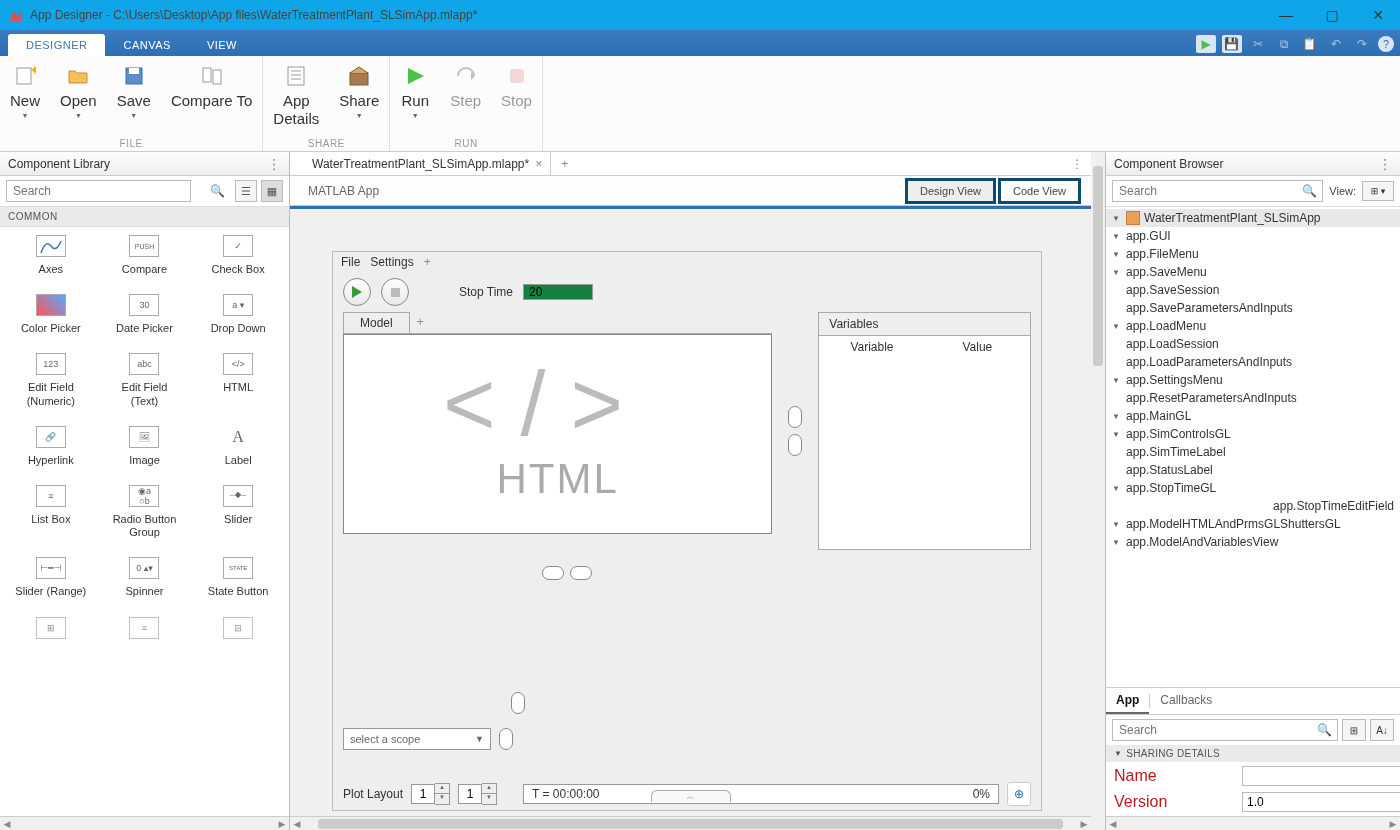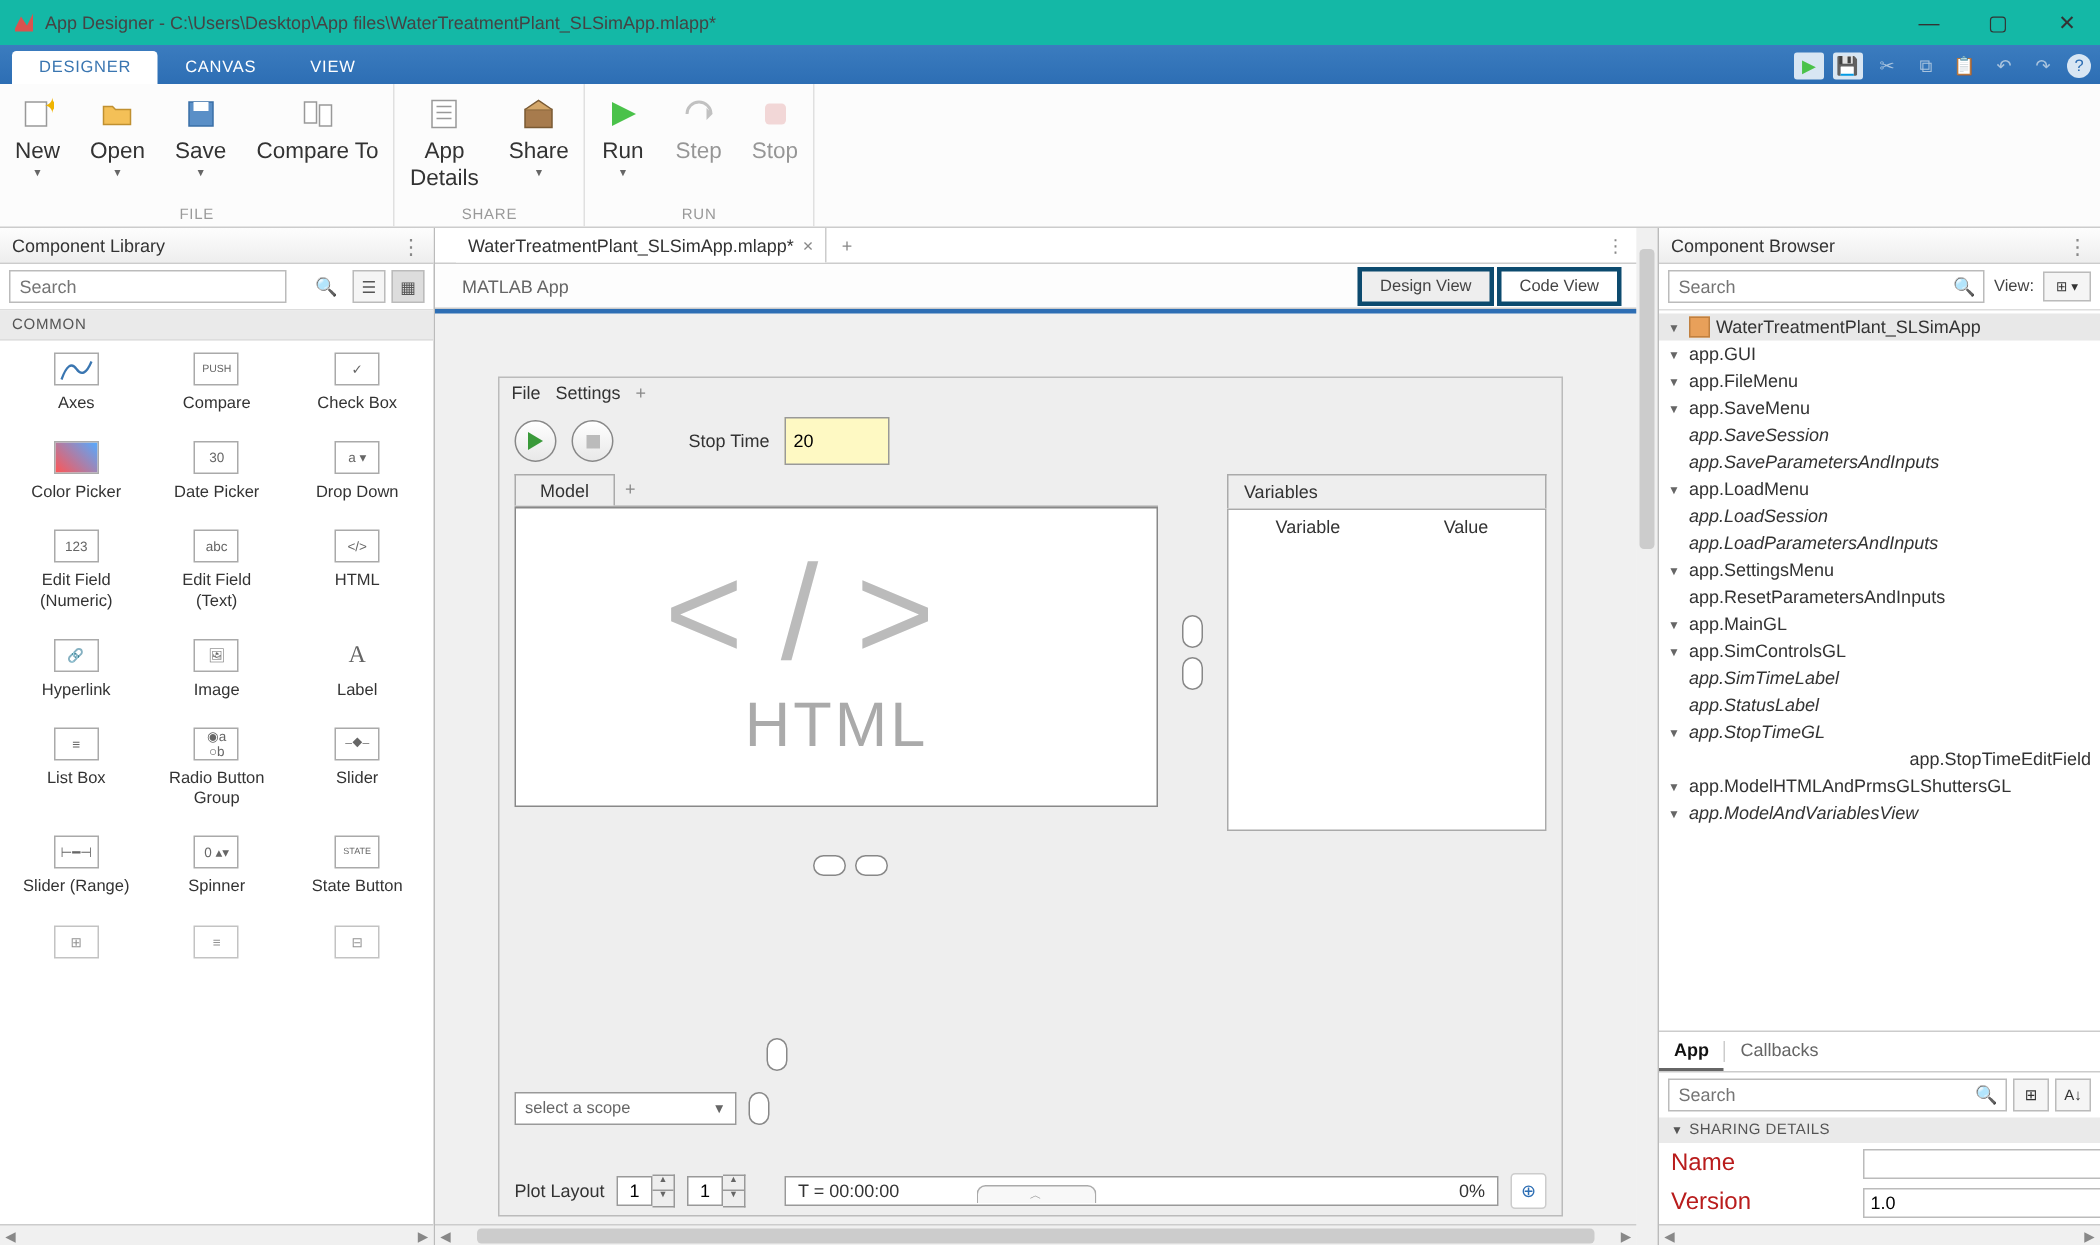--- a/index.html
+++ b/index.html
@@ -1,19 +1,19 @@
 <!DOCTYPE html>
 <html><head>
 <meta charset="utf-8">
 <style>
 * { box-sizing: border-box; margin: 0; padding: 0; font-family: "Segoe UI", Arial, sans-serif; }
 body { background: #fff; width: 1400px; height: 830px; overflow: hidden; font-size: 12px; color: #333; }
 
 
-.titlebar { height: 30px; background: #14b8a6; display: flex; align-items: center; padding: 0 8px; border-bottom: 1px solid transparent;}
+.titlebar { height: 30px; background: #0ea5e9; display: flex; align-items: center; padding: 0 8px; border-bottom: 1px solid transparent;}
 .titlebar .logo { width: 16px; height: 16px; margin-right: 6px; }
 .titlebar .title { flex: 1; font-size: 12px; color: #444; }
 .titlebar .winbtns { display: flex; gap: 18px; align-items: center; }
 .titlebar .winbtns span { width: 28px; text-align: center; font-size: 14px; color: #333; }
 
 
 .tabstrip { height: 26px; background: linear-gradient(#3b7cbf,#2d6eb4); display: flex; align-items: flex-end; }
 .tabstrip .tab { padding: 5px 18px; color: #fff; font-size: 11px; letter-spacing: .5px; }
 .tabstrip .tab.active { background: #fff; color: #3a76b1; border-top-left-radius: 3px; border-top-right-radius: 3px; }
 .tabstrip .right { margin-left: auto; display: flex; align-items: center; gap: 6px; padding-right: 6px; padding-bottom: 3px;}
@@ -66,21 +66,21 @@
 .canvasarea { flex:1; position:relative; background:#f0f0f0; overflow:auto;}
 .canvasarea::after{ content:""; position:absolute; left:0; right:0; top:0; height:3px; background:#2d6eb4;}
 .appwindow { position:absolute; left:42px; top:45px; width:710px; background:#eee; border:1px solid #bbb; }
 .appmenus { display:flex; gap:10px; padding:3px 8px; font-size:12px; color:#333;}
 .appmenus .plus{color:#888;}
 .simrow { display:flex; align-items:center; gap:10px; padding:6px 10px;}
 .rbtn{ width:28px; height:28px; border:1px solid #888; border-radius:50%; background:linear-gradient(#fff,#e8e8e8); display:flex; align-items:center; justify-content:center;}
 .rbtn .tri{ width:0;height:0;border-left:10px solid #3a9a3a;border-top:6px solid transparent;border-bottom:6px solid transparent;}
 .rbtn.stop .sq{width:9px;height:9px;background:#bbb;}
 .stlabel{font-size:12px;}
-.stinput{ width:70px; height:32px; border:1px solid #999; background:#fef9c3; padding:0 5px; font-size:12px;}
+.stinput{ width:70px; height:16px; border:1px solid #999; background:#15803d; padding:0 5px; font-size:12px;}
 .modelrow{ display:flex; gap:16px; padding:0 10px 10px;}
 .modelbox{ width:440px; }
 .mtabs{ display:flex; border-bottom:1px solid #aaa;}
 .mtab{ padding:3px 16px; background:#eee; border:1px solid #aaa; border-bottom:none; font-size:12px; margin-right:-1px;}
 .mtab.add{background:transparent;border:none;color:#888;padding:3px 8px;}
 .htmlarea{ height:200px; border:1px solid #888; background:#fff; display:flex; flex-direction:column; align-items:center; justify-content:center;}
 .htmlarea svg{ color:#bbb;}
 .htmlarea .big{ font-size:42px; color:#aaa; letter-spacing:2px; font-weight:300;}
 .varbox{ width:218px;}
 .varbox .head{ padding:4px 10px; background:#eee; border:1px solid #aaa; border-bottom:none; font-size:12px;}
@@ -118,21 +118,21 @@
 .rsearchrow .srch{position:relative;flex:1;}
 .rsearchrow input{width:100%;height:22px;border:1px solid #bbb;padding:0 22px 0 6px;font-size:12px;}
 .rsearchrow .sicon{position:absolute;right:6px;top:4px;color:#888;font-size:12px;}
 .rsearchrow .vl{font-size:11px;color:#444;}
 .rsearchrow .vdd{width:32px;height:20px;border:1px solid #bbb;background:#f5f5f5;font-size:9px;display:flex;align-items:center;justify-content:center;}
 .tree{flex:1;overflow:auto;padding:2px 0;font-size:12px;}
 .tree .node{display:flex;align-items:center;padding:2px 6px;gap:4px;white-space:nowrap;}
 .tree .node .exp{width:10px;font-size:8px;color:#666;}
 .tree .node.root{background:#e8e8e8;}
 .tree .node .ficon{width:14px;height:14px;background:#e8a05a;border:1px solid #c08040;display:inline-block;font-size:8px;}
-.ind1{padding-left:20px;} .ind2{padding-left:36px;} .ind3{padding-left:52px;} .ind4{padding-left:68px;font-style:italic;} .ind5{padding-left:84px;justify-content:flex-end;}
+.ind1{padding-left:20px;} .ind2{padding-left:36px;} .ind3{padding-left:52px;} .ind4{padding-left:68px;} .ind5{padding-left:84px;justify-content:flex-end;}
 .proptabs{display:flex;border-top:1px solid #ccc;border-bottom:1px solid #ccc;}
 .proptabs .pt{padding:5px 10px;font-size:12px;color:#666;}
 .proptabs .pt.active{color:#111;font-weight:600;border-bottom:2px solid #666;}
 .proptabs .sep{width:1px;background:#ccc;margin:6px 0;}
 .propsearch{padding:4px 6px;display:flex;gap:4px;}
 .propsearch .srch{position:relative;flex:1;}
 .propsearch input{width:100%;height:22px;border:1px solid #bbb;padding:0 22px 0 6px;font-size:12px;}
 .propsearch .sicon{position:absolute;right:6px;top:4px;color:#888;}
 .propsearch .pb{width:24px;height:22px;border:1px solid #bbb;background:#f5f5f5;display:flex;align-items:center;justify-content:center;font-size:10px;}
 .propsection{background:#eaeaea;padding:3px 8px;font-size:10px;color:#555;letter-spacing:.3px;display:flex;align-items:center;gap:4px;}

